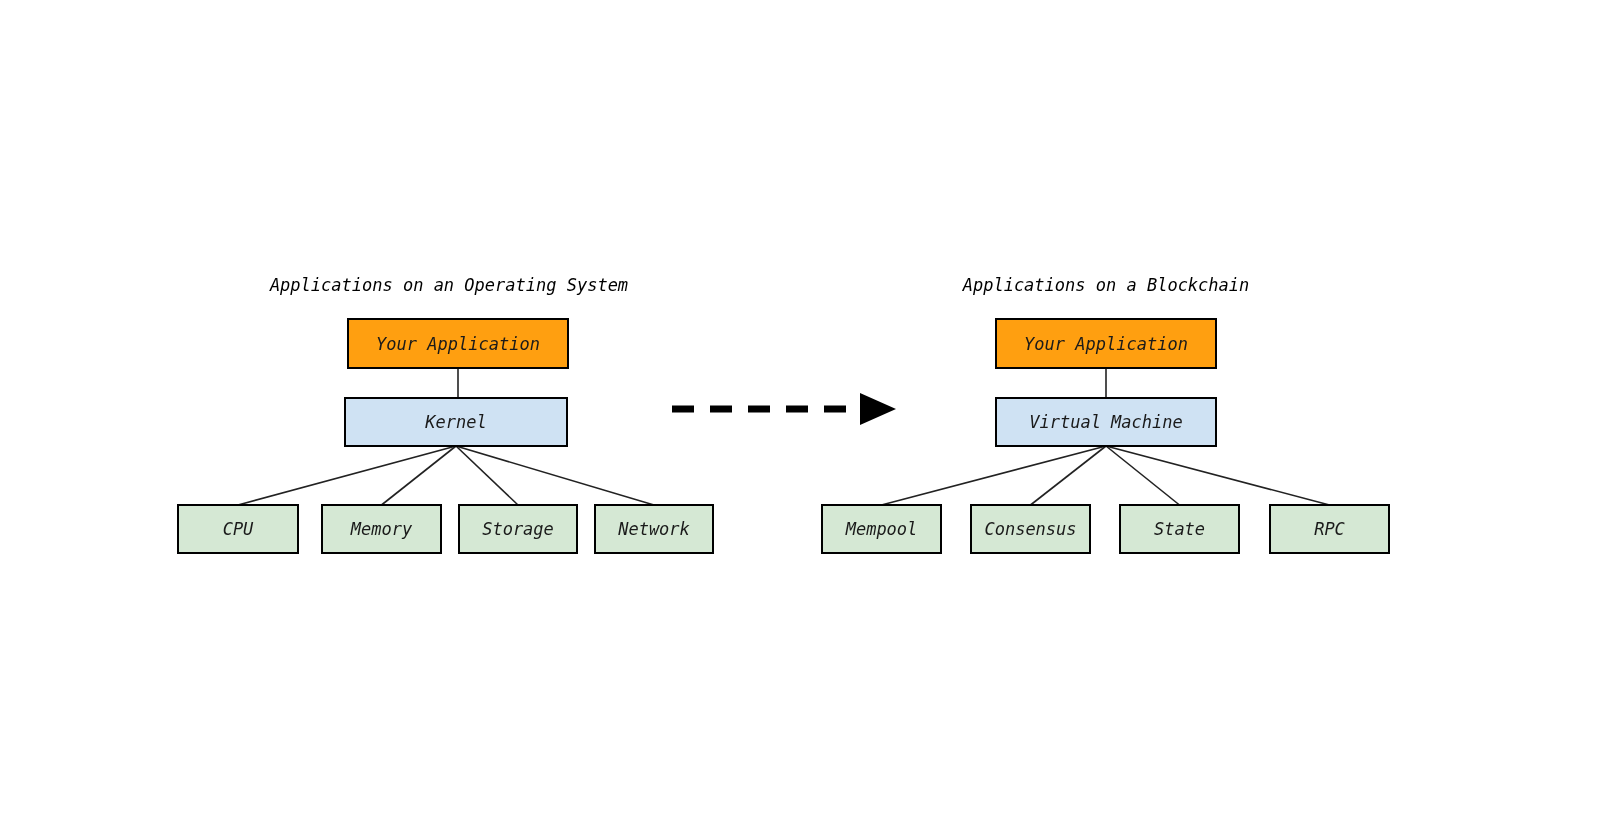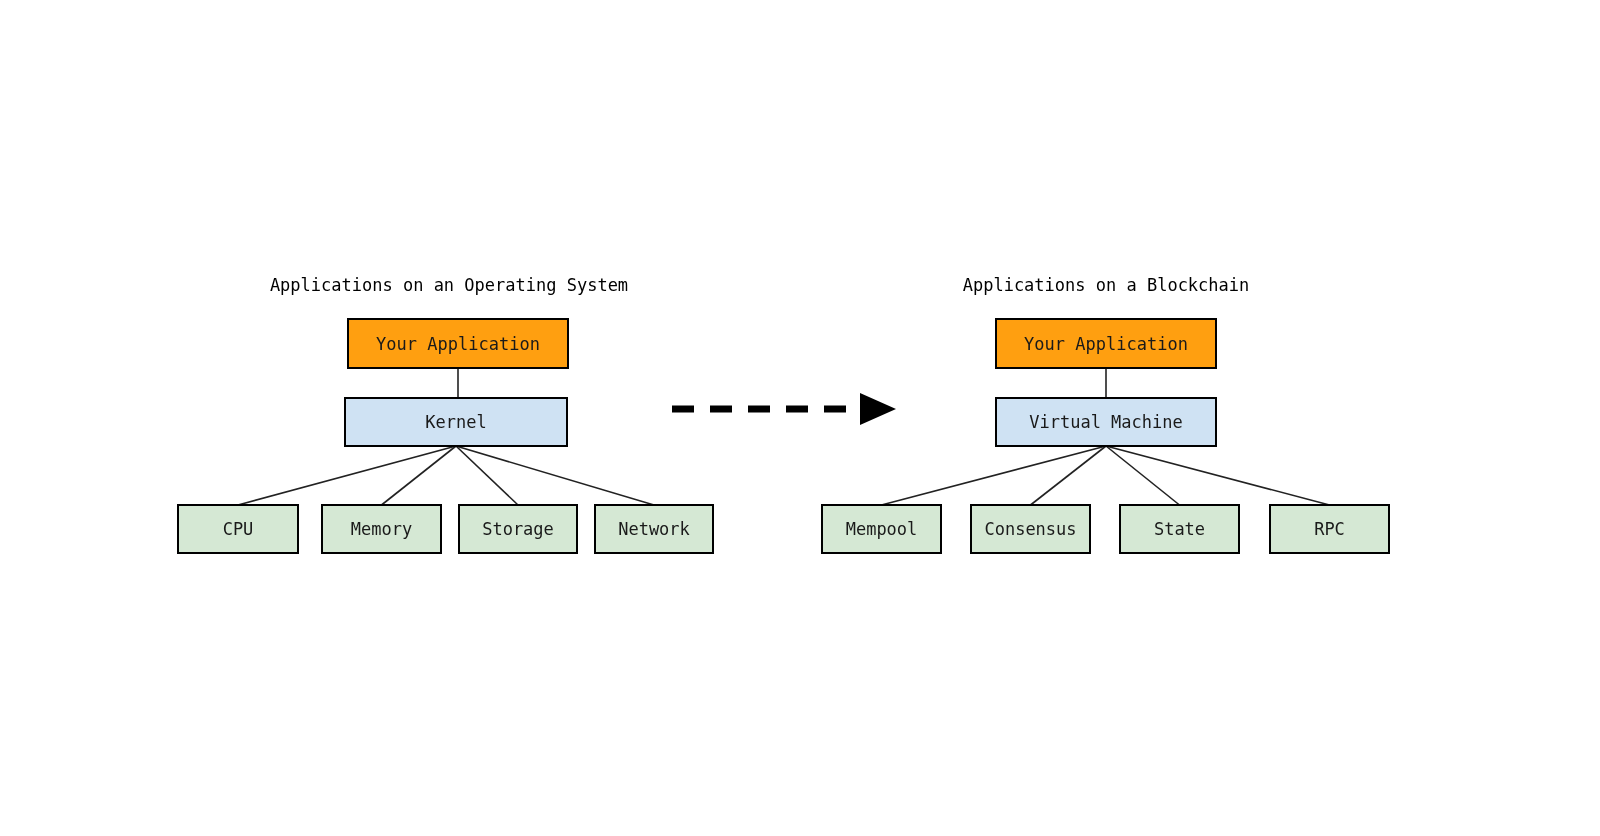--- a/index.html
+++ b/index.html
@@ -10,20 +10,21 @@
   body {
     width: 1600px;
     height: 836px;
     overflow: hidden;
     font-family: "DejaVu Sans Mono", "Liberation Mono", monospace;
   }
   #diagram-root {
     position: relative;
     width: 1600px;
     height: 724px;
+    font-style: italic;
   }
   svg.diagram-canvas {
     display: block;
     width: 1600px;
     height: 836px;
   }
   .panel-title {
     font-family: "DejaVu Sans Mono", "Liberation Mono", monospace;
     font-size: 17px;
     fill: #000000;

